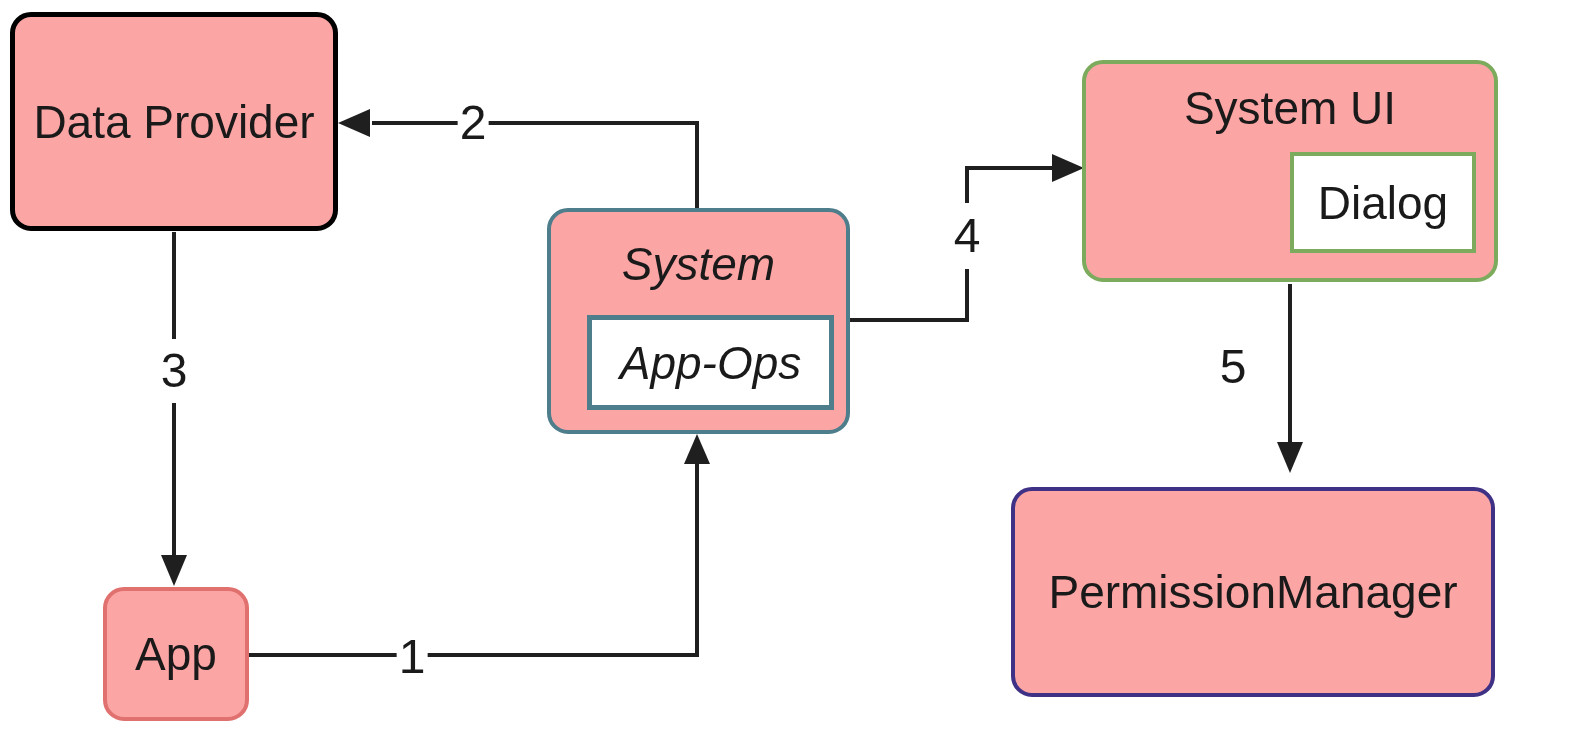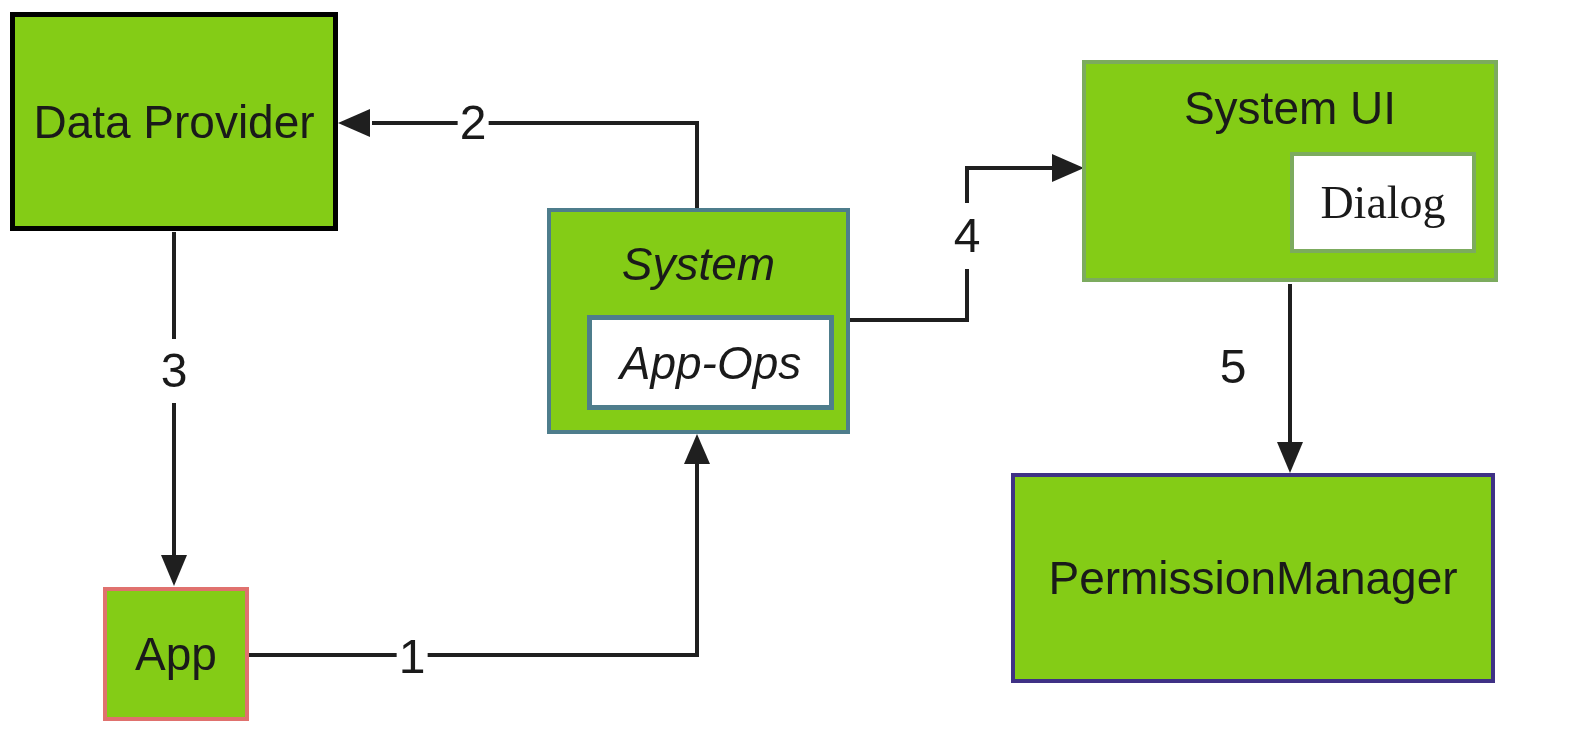--- a/index.html
+++ b/index.html
@@ -29,24 +29,25 @@
     stroke-width: 4;
   }
   .edge-head {
     fill: #1f1f1f;
     stroke: none;
   }
   
   .node {
     position: absolute;
     box-sizing: border-box;
-    background: #84cc16;
+    background: #fca5a5;
     color: #1a1a1a;
     font-size: 46px;
     z-index: 2;
+    border-radius: 21px;
   }
   .node.centered {
     display: flex;
     align-items: center;
     justify-content: center;
   }
   .node-label-top {
     position: absolute;
     left: 0; right: 0;
     display: flex;
@@ -122,26 +123,26 @@
 
   <div class="node" id="node-system" style="border-color: rgb(78, 125, 140);">
     <div class="node-label-top">System</div>
     <div class="inner-node" id="node-app-ops" style="border-color: rgb(78, 125, 140);">
       <span>App-Ops</span>
     </div>
   </div>
 
   <div class="node" id="node-system-ui" style="border-color: rgb(124, 171, 94);">
     <div class="node-label-top">System UI</div>
-    <div class="inner-node" id="node-dialog" style="border-color: rgb(124, 171, 94); font-family: Liberation Serif, serif;">
+    <div class="inner-node" id="node-dialog" style="border-color: rgb(124, 171, 94);">
       <span>Dialog</span>
     </div>
   </div>
 
-  <div class="node centered" id="node-permission-manager" style="border-color: rgb(63, 49, 133);">
+  <div class="node centered" id="node-permission-manager" style="border-color: rgb(63, 49, 133); margin-top: 14px;">
     <span>PermissionManager</span>
   </div>
 
   <div class="edge-label on-line" id="edge-label-1">1</div>
   <div class="edge-label on-line" id="edge-label-2">2</div>
   <div class="edge-label on-line" id="edge-label-3">3</div>
   <div class="edge-label on-line" id="edge-label-4">4</div>
   <div class="edge-label" id="edge-label-5">5</div>
 
 </div>

